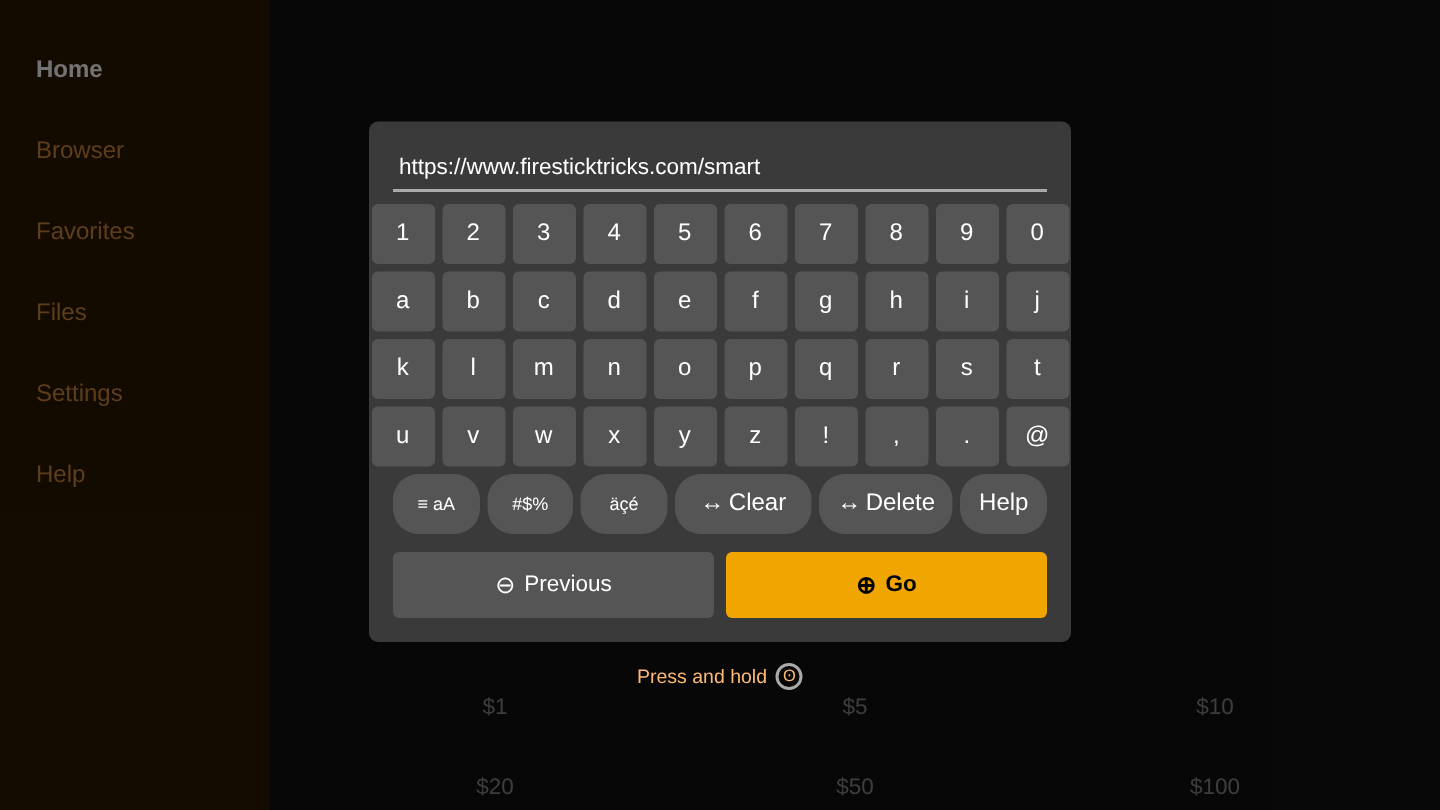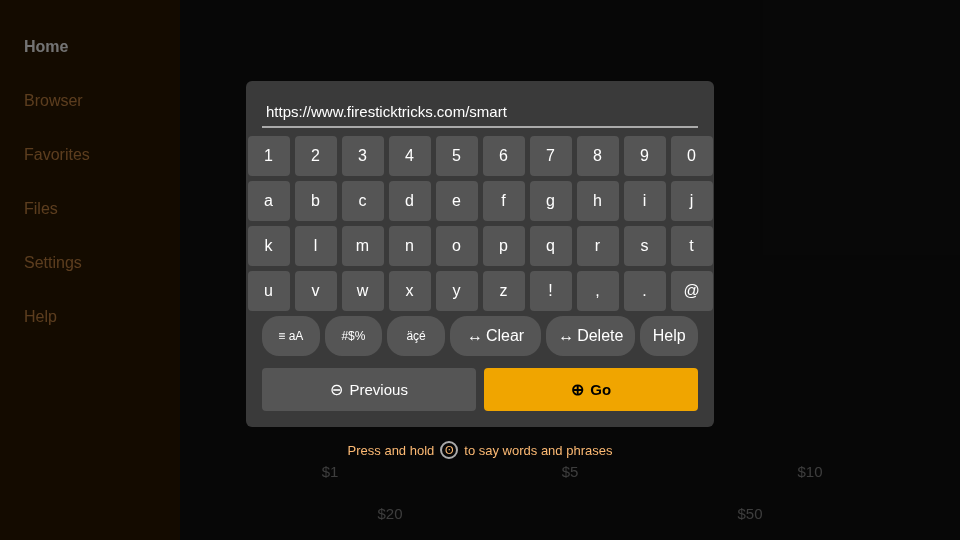--- a/index.html
+++ b/index.html
@@ -220,23 +220,24 @@
     <div style="margin-top:80px;">ase donation buttons:</div>
     <div>)</div>
   </div>
 </div>
 
 <div class="donation-row" style="bottom: 60px;">
   <div class="donation-cell">$1</div>
   <div class="donation-cell">$5</div>
   <div class="donation-cell">$10</div>
 </div>
-<div class="donation-row" style="bottom: 18px;">
+<div class="donation-row" style="bottom: 7px;">
   <div class="donation-cell">$20</div>
   <div class="donation-cell">$50</div>
+  <div class="donation-cell">$100</div>
 </div>
 
 <div class="overlay">
   <div style="display:flex;flex-direction:column;align-items:center;gap:0;">
     <div class="keyboard-modal">
 
       <input class="url-bar" type="text" value="https://www.firesticktricks.com/smart" style="">
 
       <div class="keyboard-grid">
 
@@ -316,16 +317,15 @@
         <button class="btn-go">
           <span style="font-size:16px;">⊕</span>
           <span>Go</span>
         </button>
       </div>
     </div>
 
     <div style="margin-top:14px;color:#fdba74;font-size:13px;display:flex;align-items:center;gap:6px;">
       <span>Press and hold</span>
       <span style="display:inline-flex;align-items:center;justify-content:center;width:18px;height:18px;border:2px solid #aaa;border-radius:50%;font-size:11px;">ʘ</span>
-      <span>to say words and phrases</span>
     </div>
   </div>
 </div>
 
 </body></html>

